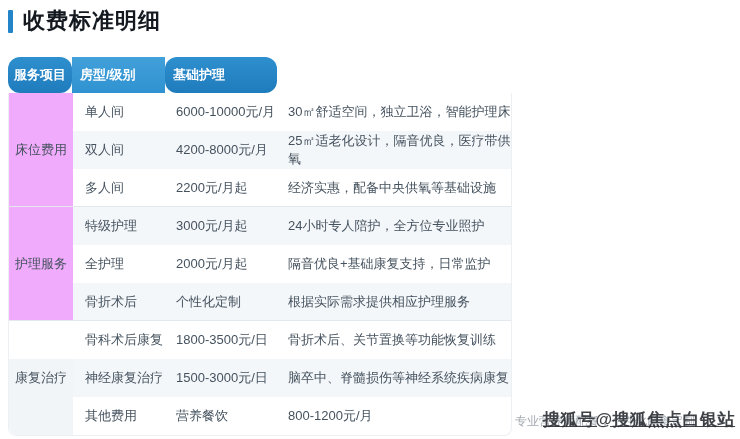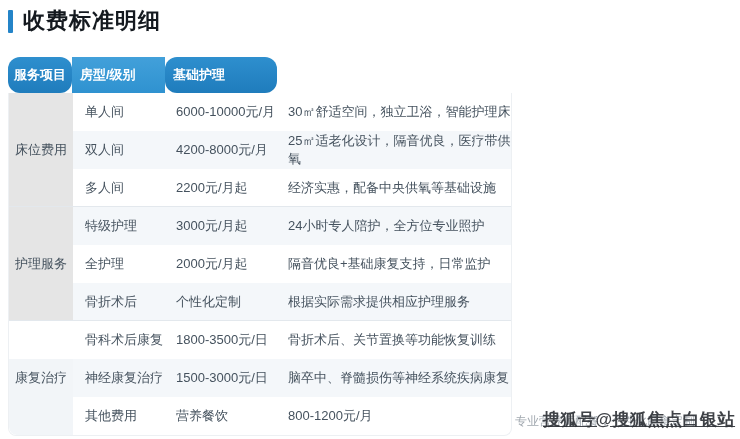--- a/index.html
+++ b/index.html
@@ -31,21 +31,21 @@
   .cell{display:flex;align-items:center;font-size:13px;color:#45525e;box-sizing:border-box;}
   .cc2{grid-column:2;padding-left:12px;}
   .cc3{grid-column:3;padding-left:10px;}
   .cc4{grid-column:4;padding-left:10px;}
   .r1{grid-row:1}.r2{grid-row:2}.r3{grid-row:3}.r4{grid-row:4}.r5{grid-row:5}
   .r6{grid-row:6}.r7{grid-row:7}.r8{grid-row:8}.r9{grid-row:9}
   .alt{background:#f4f7fa;}
   .gsep{border-bottom:1px solid #e3e8ed;}
 
   .glabel{grid-column:1;display:flex;align-items:center;justify-content:center;
-          font-size:13px;color:#45525e;box-sizing:border-box;background:#e5e5e5;}
+          font-size:13px;color:#45525e;box-sizing:border-box;background:#f0abfc;}
   .g1{grid-row:1/4;}
   .g2{grid-row:4/7;}
   .g3{grid-row:7/10;background:linear-gradient(180deg,#fff 0,#fff 38px,#f2f5f8 38px);
       border-bottom-left-radius:8px;}
 
   
   .overflow-note{position:absolute;left:515px;top:413px;font-size:12px;color:#a2a9b0;
                  white-space:nowrap;}
   .watermark{position:absolute;left:543px;top:408px;font-size:17px;font-weight:700;
              color:rgba(47,50,55,0.92);white-space:nowrap;letter-spacing:0.5px;text-decoration:underline;}

